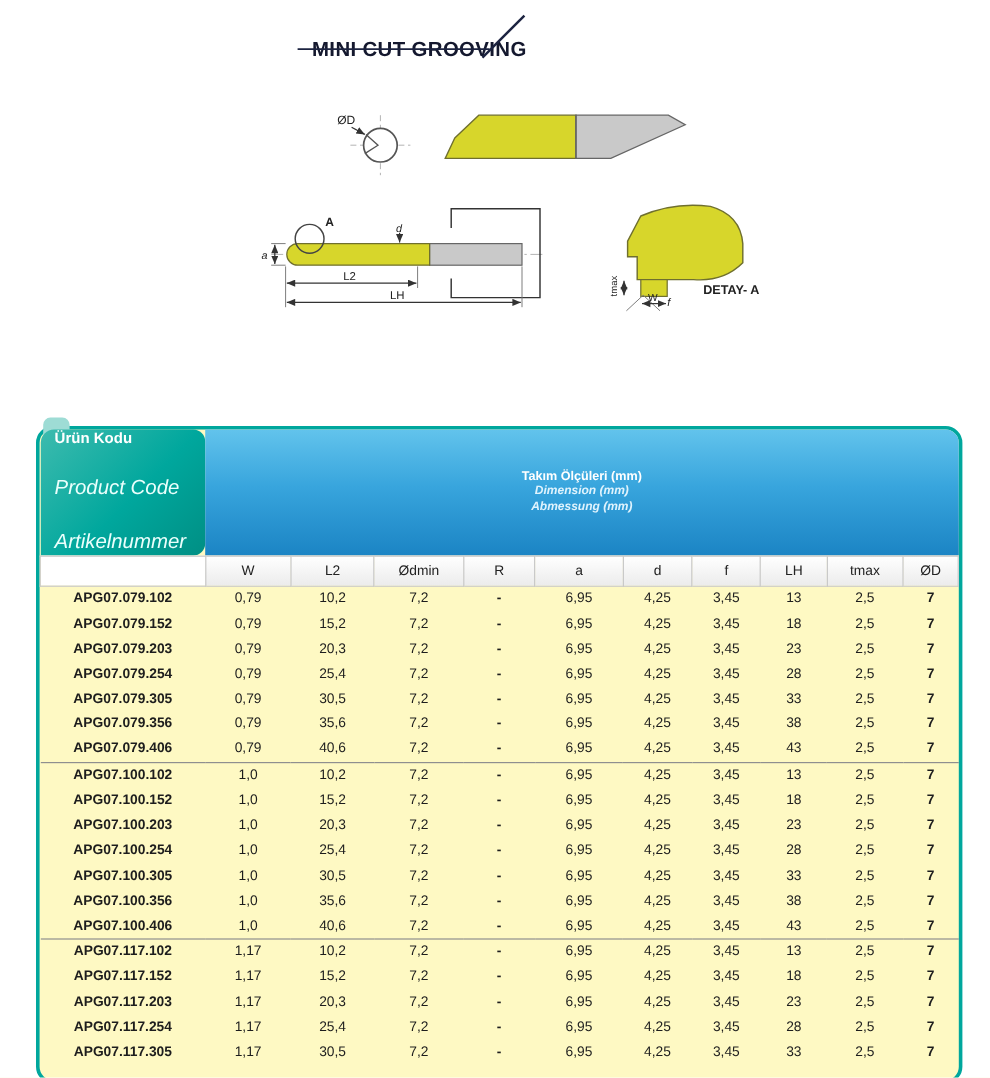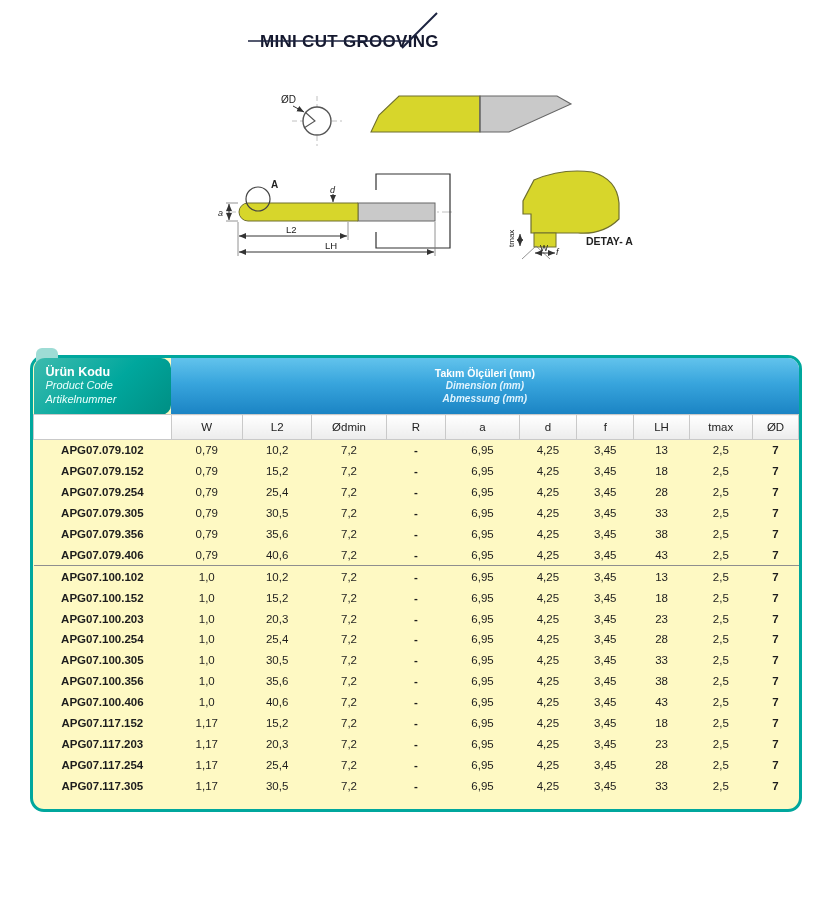--- a/index.html
+++ b/index.html
@@ -25,21 +25,21 @@
     background:#9edcd5;border-radius:6px 6px 0 0;z-index:0;
   }
   table{width:100%;border-collapse:collapse;table-layout:fixed;position:relative;z-index:1;}
   th,td{padding:0;vertical-align:middle;}
   
   th.teal{
     height:56px;background:linear-gradient(135deg,#3dbbae 0%,#00A79D 55%,#008f84 100%);
     border-radius:11px 10px 10px 0;color:#fff;text-align:left;padding-left:12px;
   }
   th.teal .l1{font-size:12.5px;font-weight:700;}
-  th.teal .l2,.teal .l3{font-size:11px;font-style:italic;font-weight:400;color:#eafffc;line-height:1.25;}
+  th.teal .l2,.teal .l3{font-size:17px;font-style:italic;font-weight:400;color:#eafffc;line-height:1.25;margin-top:24px;}
   th.blue{
     height:56px;color:#fff;text-align:center;
     background:linear-gradient(180deg,#62c3ec 0%,#38a5dd 45%,#1b84c4 100%);
     border-top-right-radius:11px;
   }
   th.blue .l1{font-size:10.5px;font-weight:700;}
   th.blue .l2,.blue .l3{font-size:10px;font-style:italic;font-weight:700;color:#dff3fd;line-height:1.3;}
   tr.colnames th{
     height:24px;font-size:11.5px;font-weight:400;color:#222;text-align:center;
     background:linear-gradient(180deg,#ffffff,#ececec);
@@ -197,20 +197,33 @@
           <td>7,2</td>
           <td class="dash">-</td>
           <td>6,95</td>
           <td>4,25</td>
           <td>3,45</td>
           <td>18</td>
           <td>2,5</td>
           <td class="od-bold">7</td>
         </tr>
         <tr>
+          <td class="code">APG07.079.203</td>
+          <td>0,79</td>
+          <td>20,3</td>
+          <td>7,2</td>
+          <td class="dash">-</td>
+          <td>6,95</td>
+          <td>4,25</td>
+          <td>3,45</td>
+          <td>23</td>
+          <td>2,5</td>
+          <td class="od-bold">7</td>
+        </tr>
+        <tr>
           <td class="code">APG07.079.254</td>
           <td>0,79</td>
           <td>25,4</td>
           <td>7,2</td>
           <td class="dash">-</td>
           <td>6,95</td>
           <td>4,25</td>
           <td>3,45</td>
           <td>28</td>
           <td>2,5</td>
@@ -336,20 +349,33 @@
         <tr>
           <td class="code">APG07.100.406</td>
           <td>1,0</td>
           <td>40,6</td>
           <td>7,2</td>
           <td class="dash">-</td>
           <td>6,95</td>
           <td>4,25</td>
           <td>3,45</td>
           <td>43</td>
+          <td>2,5</td>
+          <td class="od-bold">7</td>
+        </tr>
+        <tr class="group-start">
+          <td class="code">APG07.117.102</td>
+          <td>1,17</td>
+          <td>10,2</td>
+          <td>7,2</td>
+          <td class="dash">-</td>
+          <td>6,95</td>
+          <td>4,25</td>
+          <td>3,45</td>
+          <td>13</td>
           <td>2,5</td>
           <td class="od-bold">7</td>
         </tr>
         <tr>
           <td class="code">APG07.117.152</td>
           <td>1,17</td>
           <td>15,2</td>
           <td>7,2</td>
           <td class="dash">-</td>
           <td>6,95</td>

